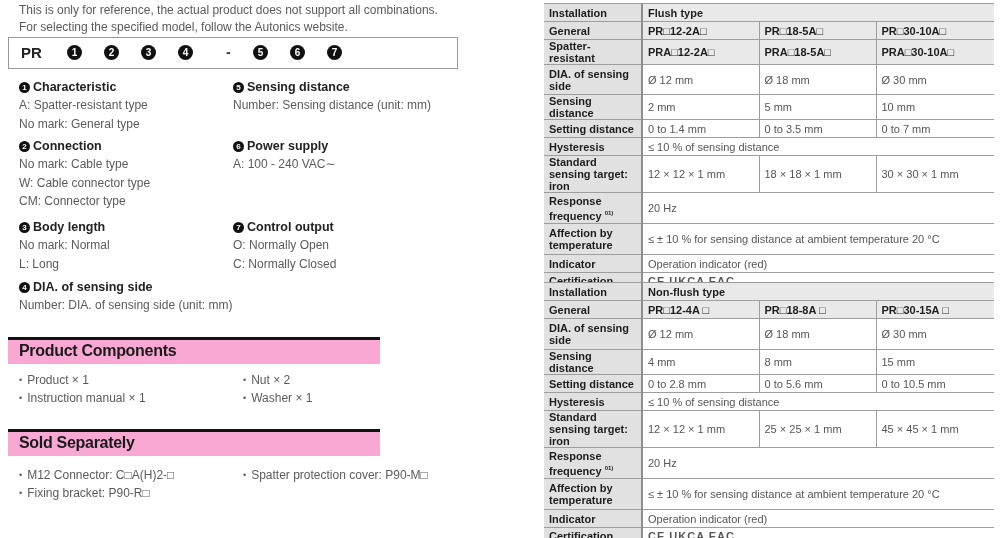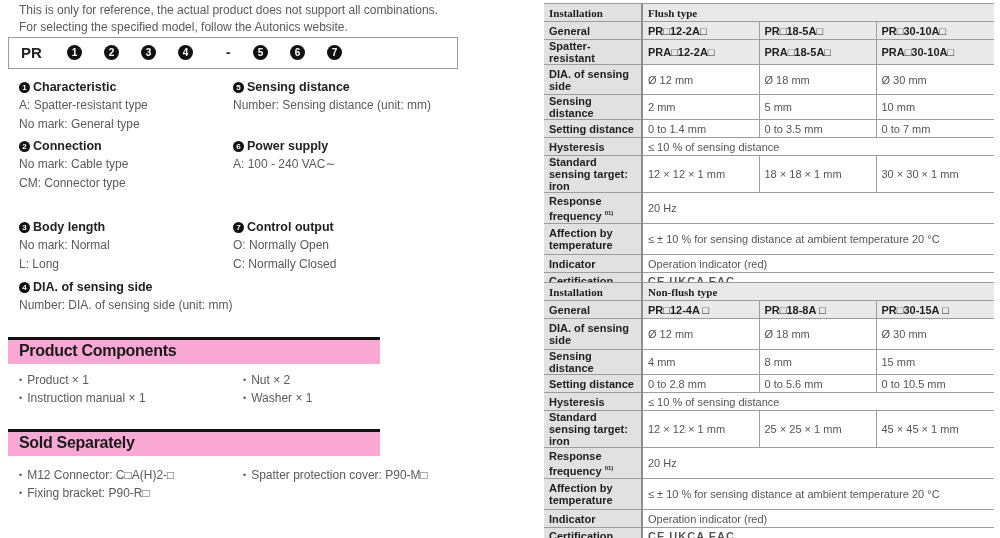--- a/index.html
+++ b/index.html
@@ -26,21 +26,21 @@
 
   
   table.spec { position: absolute; left: 544px; width: 450px; border-collapse: collapse; font-size: 11px; table-layout: fixed; }
   table.spec td { border-bottom: 1px solid #9d9d9d; padding: 0 5px; color: #555; line-height: 12px; vertical-align: middle; }
   table.spec td.h { background: #e1e1e1; font-weight: bold; color: #1e1e1e; border-right: 2px solid #8e8e8e; }
   table.spec tr.g td { background: #e9e9e9; font-weight: bold; color: #1e1e1e; }
   table.spec tr.g td.h { background: #e1e1e1; }
   table.spec td.c { border-right: 1px solid #9d9d9d; margin-left: 12px; }
   table.spec td.c:last-child { border-right: none; }
   table.spec tr.last td { border-bottom: 2px solid #222; }
-  table.spec tr.first td { border-top: 1px solid #9d9d9d; font-family: Liberation Serif, serif; }
+  table.spec tr.first td { border-top: 1px solid #9d9d9d; }
   sup { font-size: 6px; }
   .cert { letter-spacing: 1px; color: #222; font-weight: bold; }
 </style>
 </head>
 <body>
 
 <div class="left">
   <div class="notice">
     <div>This is only for reference, the actual product does not support all combinations.</div>
     <div>For selecting the specified model, follow the Autonics website.</div>
@@ -66,20 +66,21 @@
     <div class="spec-line">A: Spatter-resistant type</div>
     <div class="spec-line">No mark: General type</div>
   </div>
 
   <div class="spec-block" style="left:19px; top:138px">
     <div class="spec-title">
         <span class="mini">2</span>
         <span>Connection</span>
       </div>
     <div class="spec-line">No mark: Cable type</div>
+    <div class="spec-line">W: Cable connector type</div>
     <div class="spec-line">CM: Connector type</div>
   </div>
 
   <div class="spec-block" style="left:19px; top:219px">
     <div class="spec-title">
         <span class="mini">3</span>
         <span>Body length</span>
       </div>
     <div class="spec-line">No mark: Normal</div>
     <div class="spec-line">L: Long</div>

